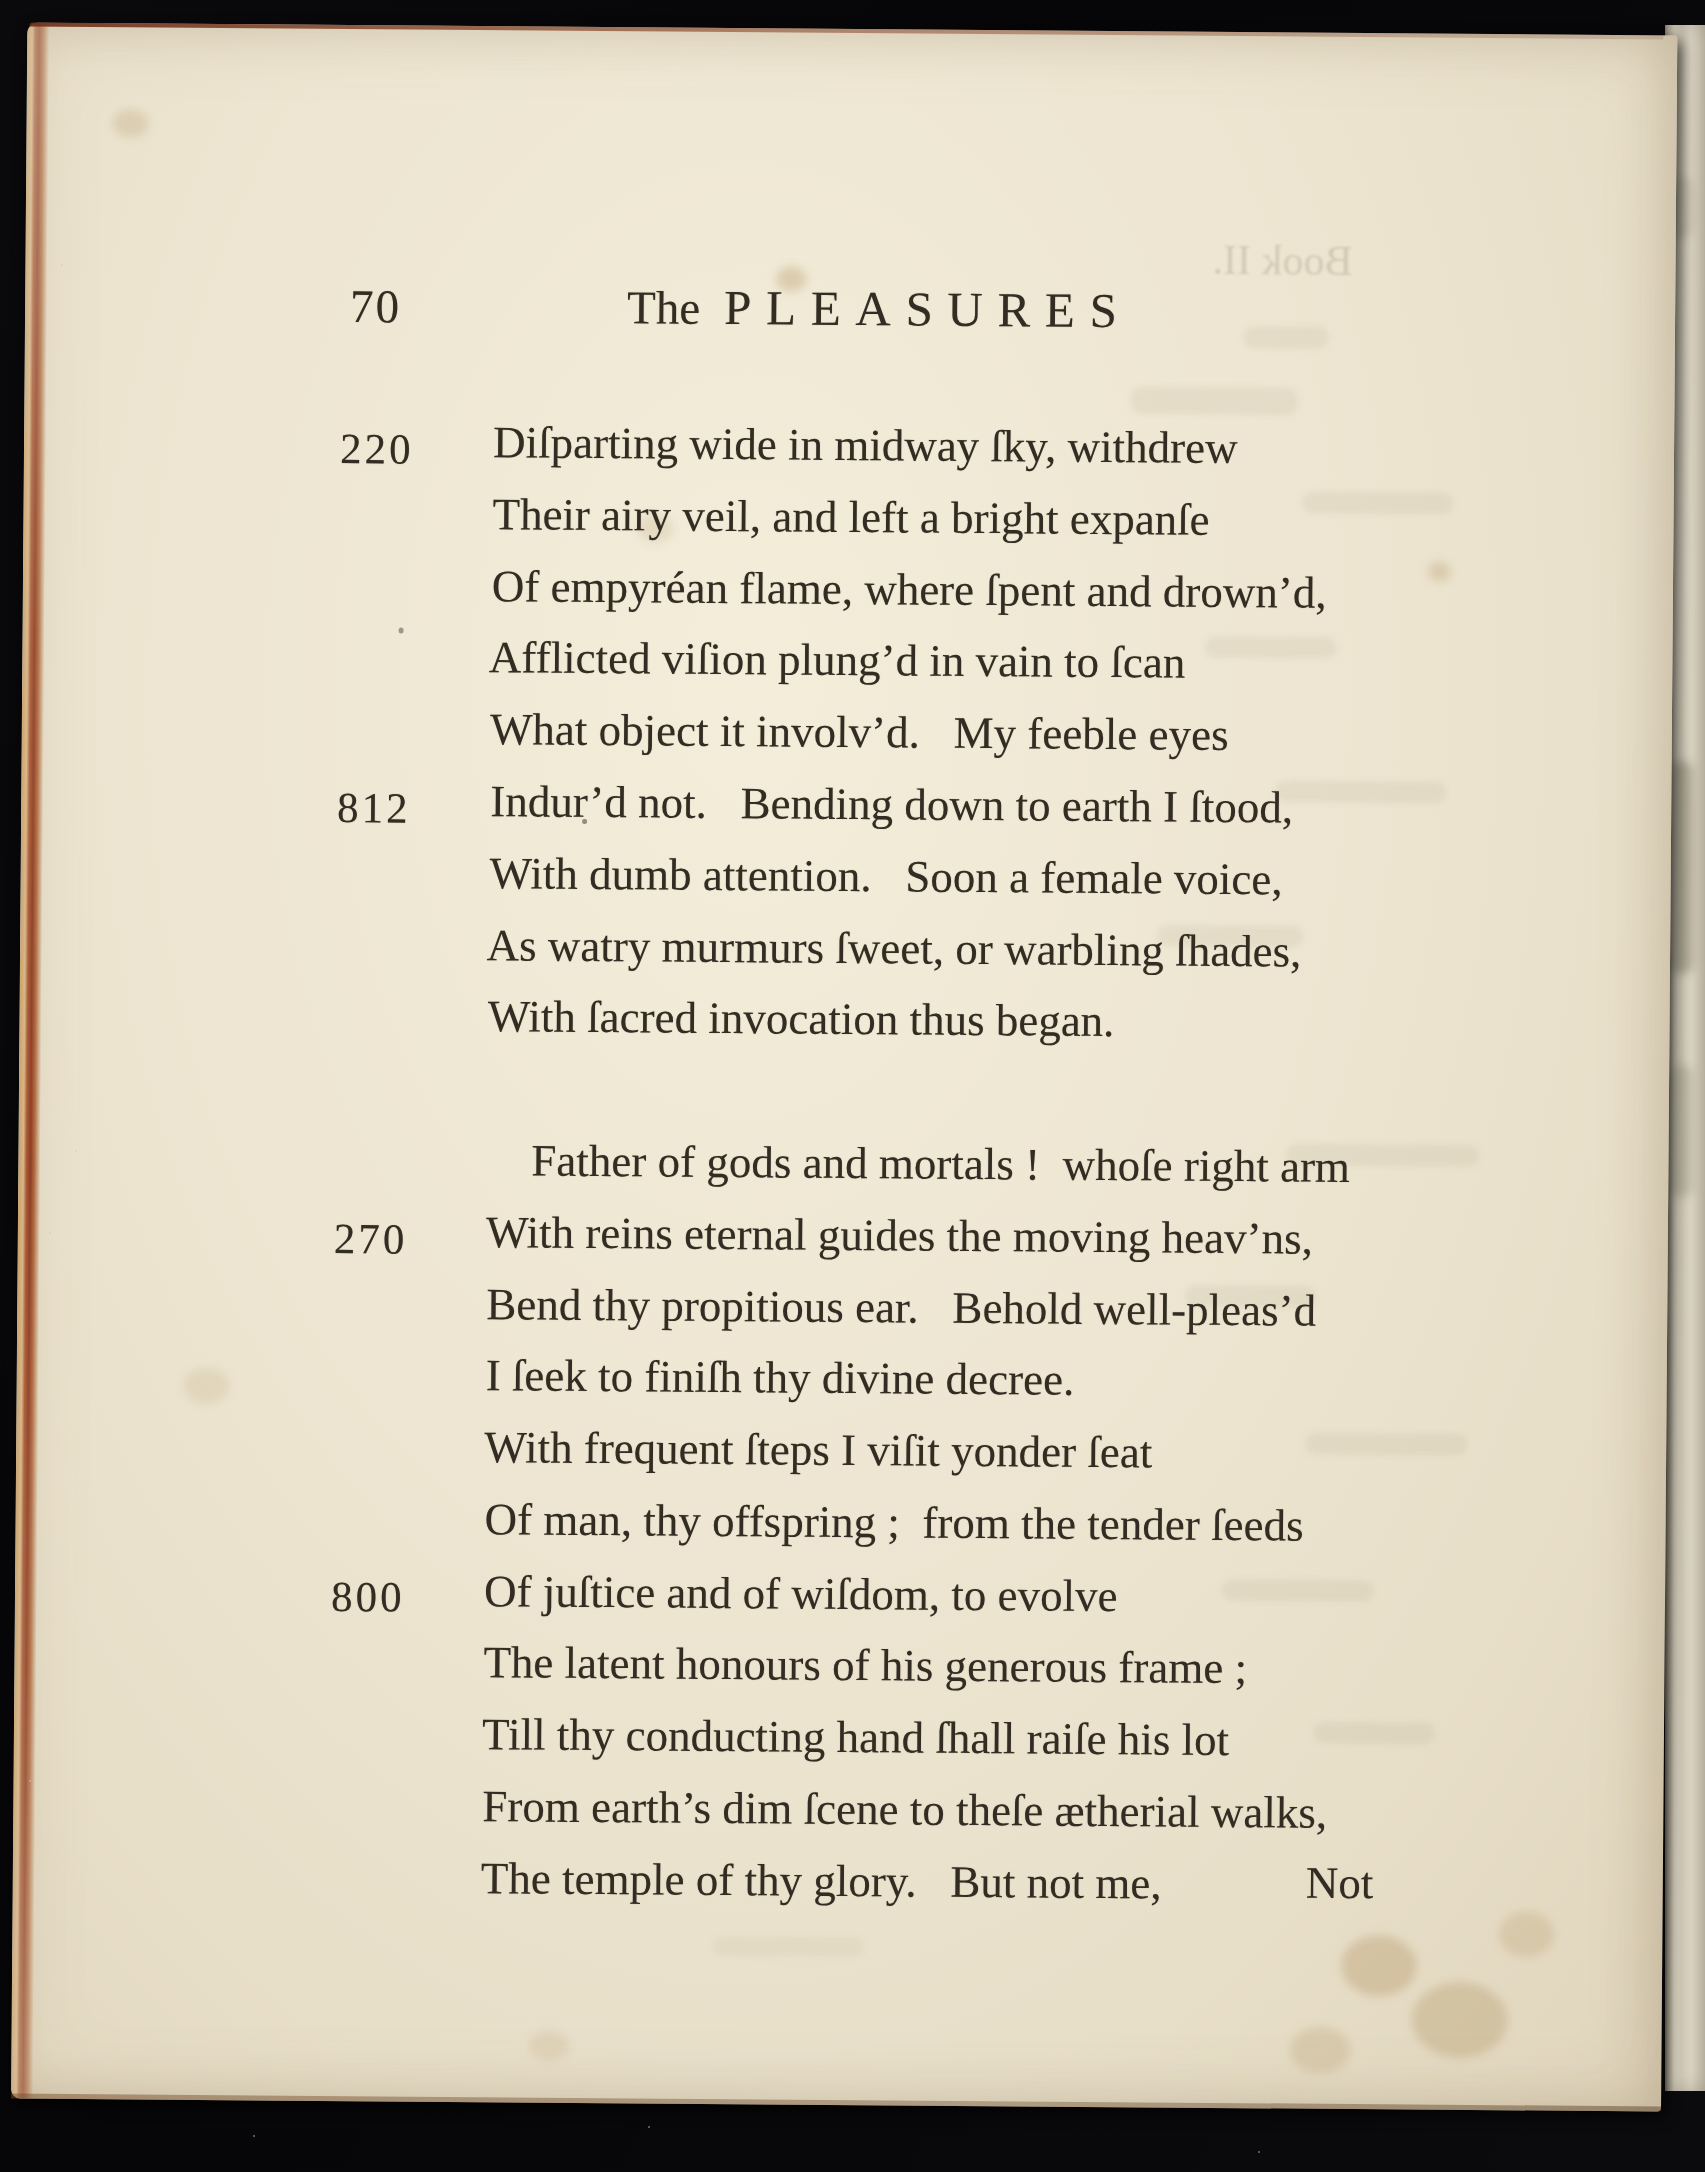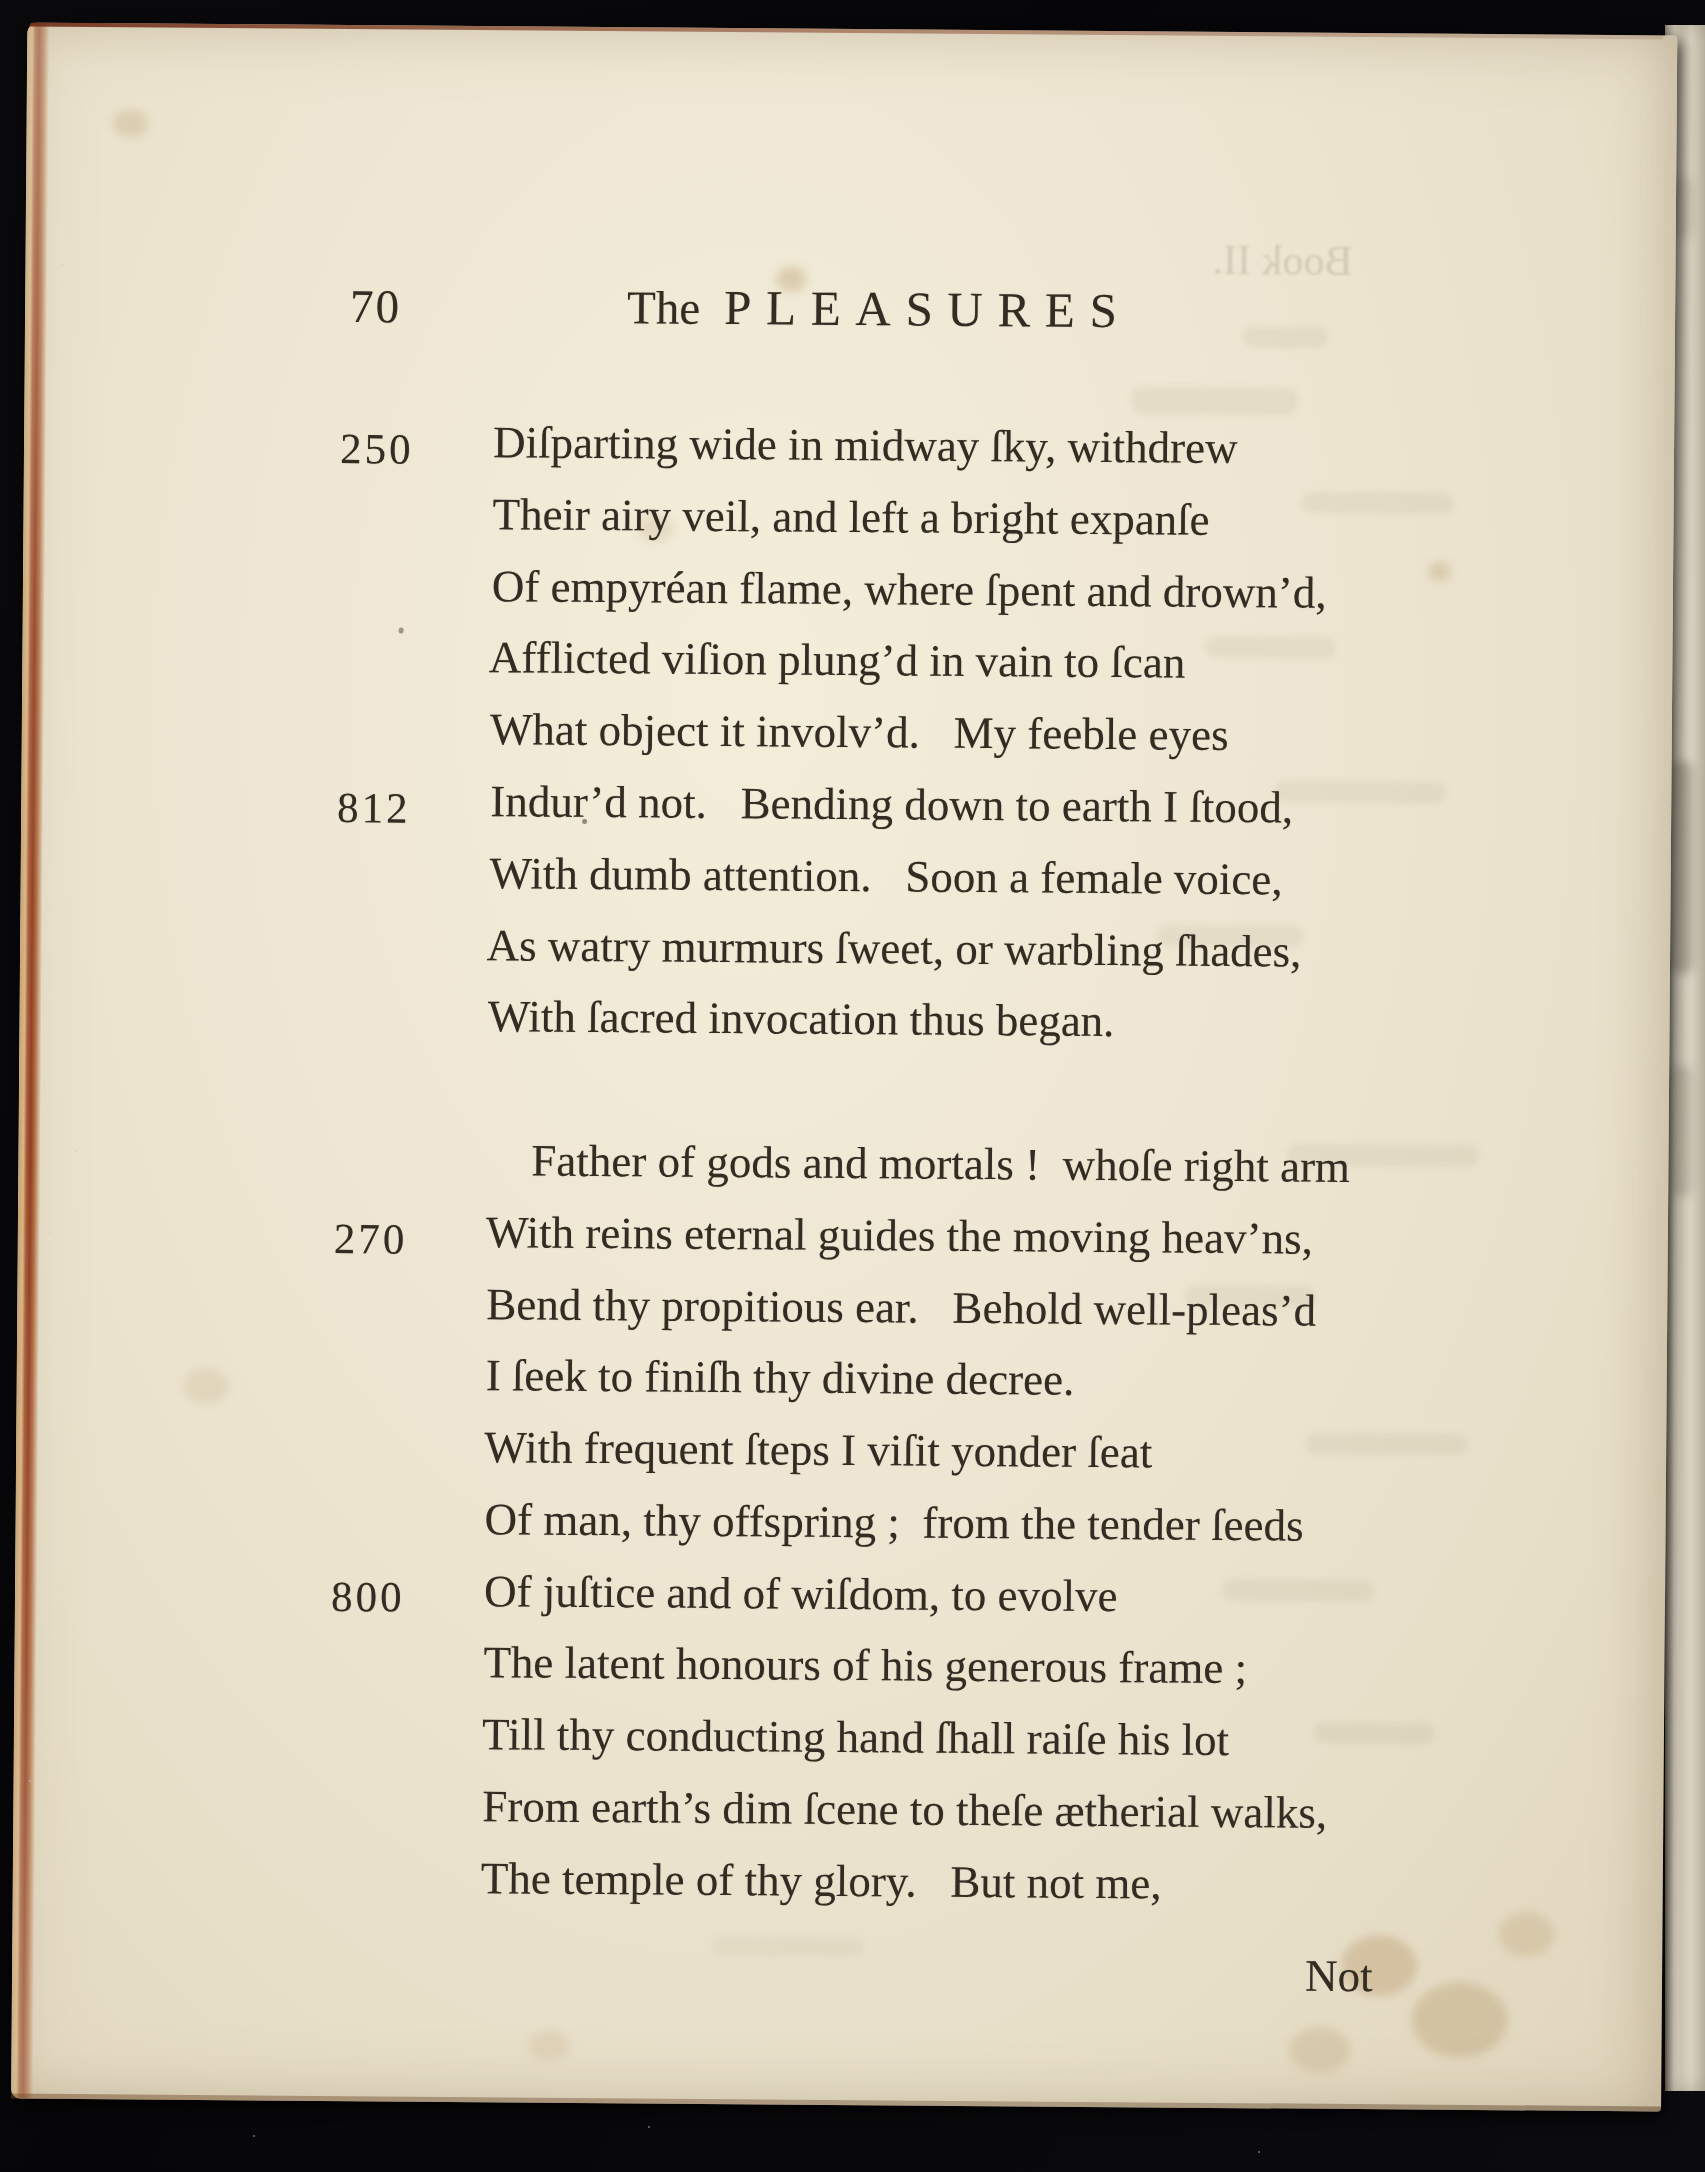--- a/index.html
+++ b/index.html
@@ -31,21 +31,21 @@
   
   .ink{color:#332c22;text-shadow:0 0 1px rgba(52,44,34,.38);}
   #folio{position:absolute;left:325px;top:254px;font-size:47px;letter-spacing:2px;}
   #running-head{position:absolute;left:560px;top:251px;white-space:nowrap;}
   #running-head .the{font-size:47px;margin-left:42px;}
   #running-head .caps{font-size:49px;letter-spacing:.30em;margin-left:24px;}
   #poem{position:absolute;left:424px;top:0;width:1015px;}
   .line-row{position:absolute;left:0;white-space:pre;font-size:45px;line-height:66px;}
   .line-row .num{position:absolute;left:-108px;top:2px;font-size:43px;letter-spacing:3px;}
   .line-row.indent1{padding-left:44px;}
-  #catchword{position:absolute;left:1293px;top:1917px;font-size:45px;}
+  #catchword{position:absolute;left:1293px;top:1824px;font-size:45px;}
   
   .ghost{position:absolute;color:rgba(105,96,74,.20);transform:scaleX(-1);filter:blur(1px);
          font-size:42px;white-space:nowrap;}
   .ghost-bar{position:absolute;height:22px;border-radius:11px;background:rgba(140,128,100,.10);filter:blur(3px);}
   
   .stain{position:absolute;border-radius:50%;filter:blur(5px);}
   .speck{position:absolute;border-radius:50%;}
   .dust{position:absolute;width:2px;height:2px;border-radius:50%;background:rgba(200,200,210,.55);}
 </style>
 </head>
@@ -94,21 +94,21 @@
     <div id="folio" class="ink">70</div>
     <div id="running-head">
       <span class="the ink">The</span><span class="caps ink">PLEASURES</span>
     </div>
 
     <div id="poem">
         <div class="line-row ink" style="top: 317px;">
     <span class="txt">Diſparting wide in midway ſky, withdrew</span>
   </div>
         <div class="line-row ink" style="top: 389px;">
-    <span class="num">250</span><span class="txt">Their airy veil, and left a bright expanſe</span>
+    <span class="num">220</span><span class="txt">Their airy veil, and left a bright expanſe</span>
   </div>
         <div class="line-row ink" style="top: 461px;">
     <span class="txt">Of empyréan flame, where ſpent and drown’d,</span>
   </div>
         <div class="line-row ink" style="top: 532px;">
     <span class="txt">Afflicted viſion plung’d in vain to ſcan</span>
   </div>
         <div class="line-row ink" style="top: 604px;">
     <span class="txt">What object it involv’d.   My feeble eyes</span>
   </div>

